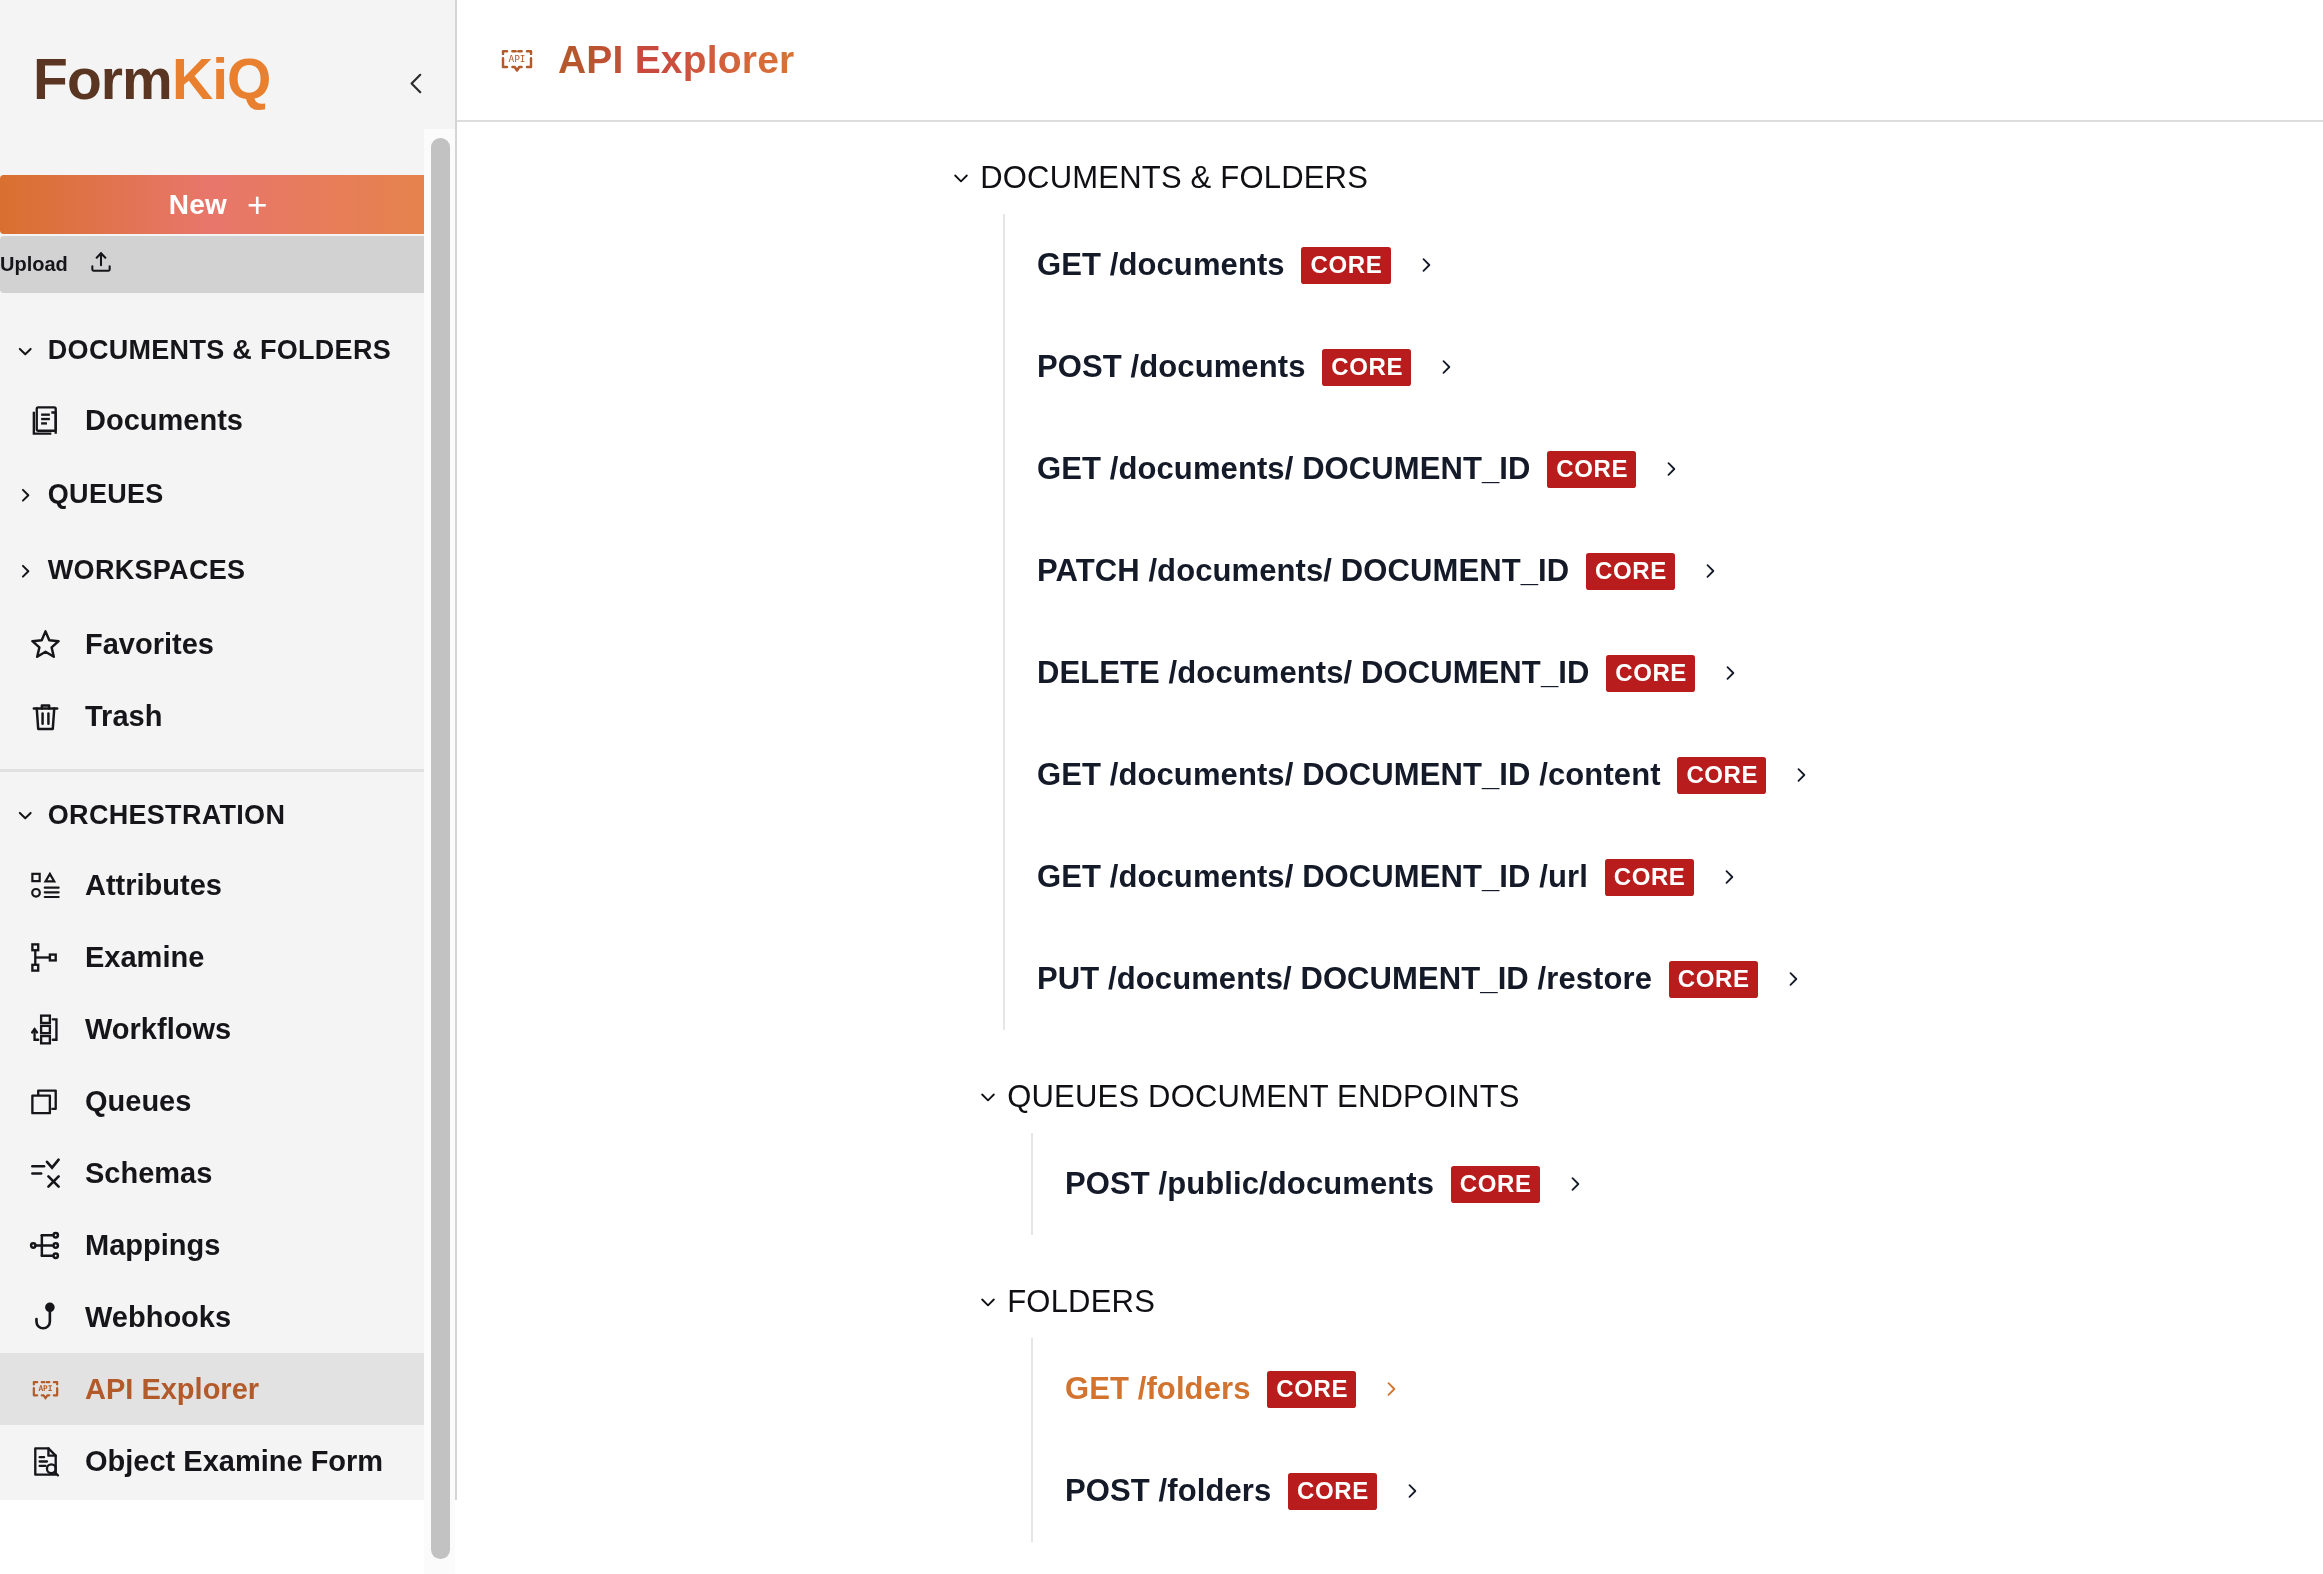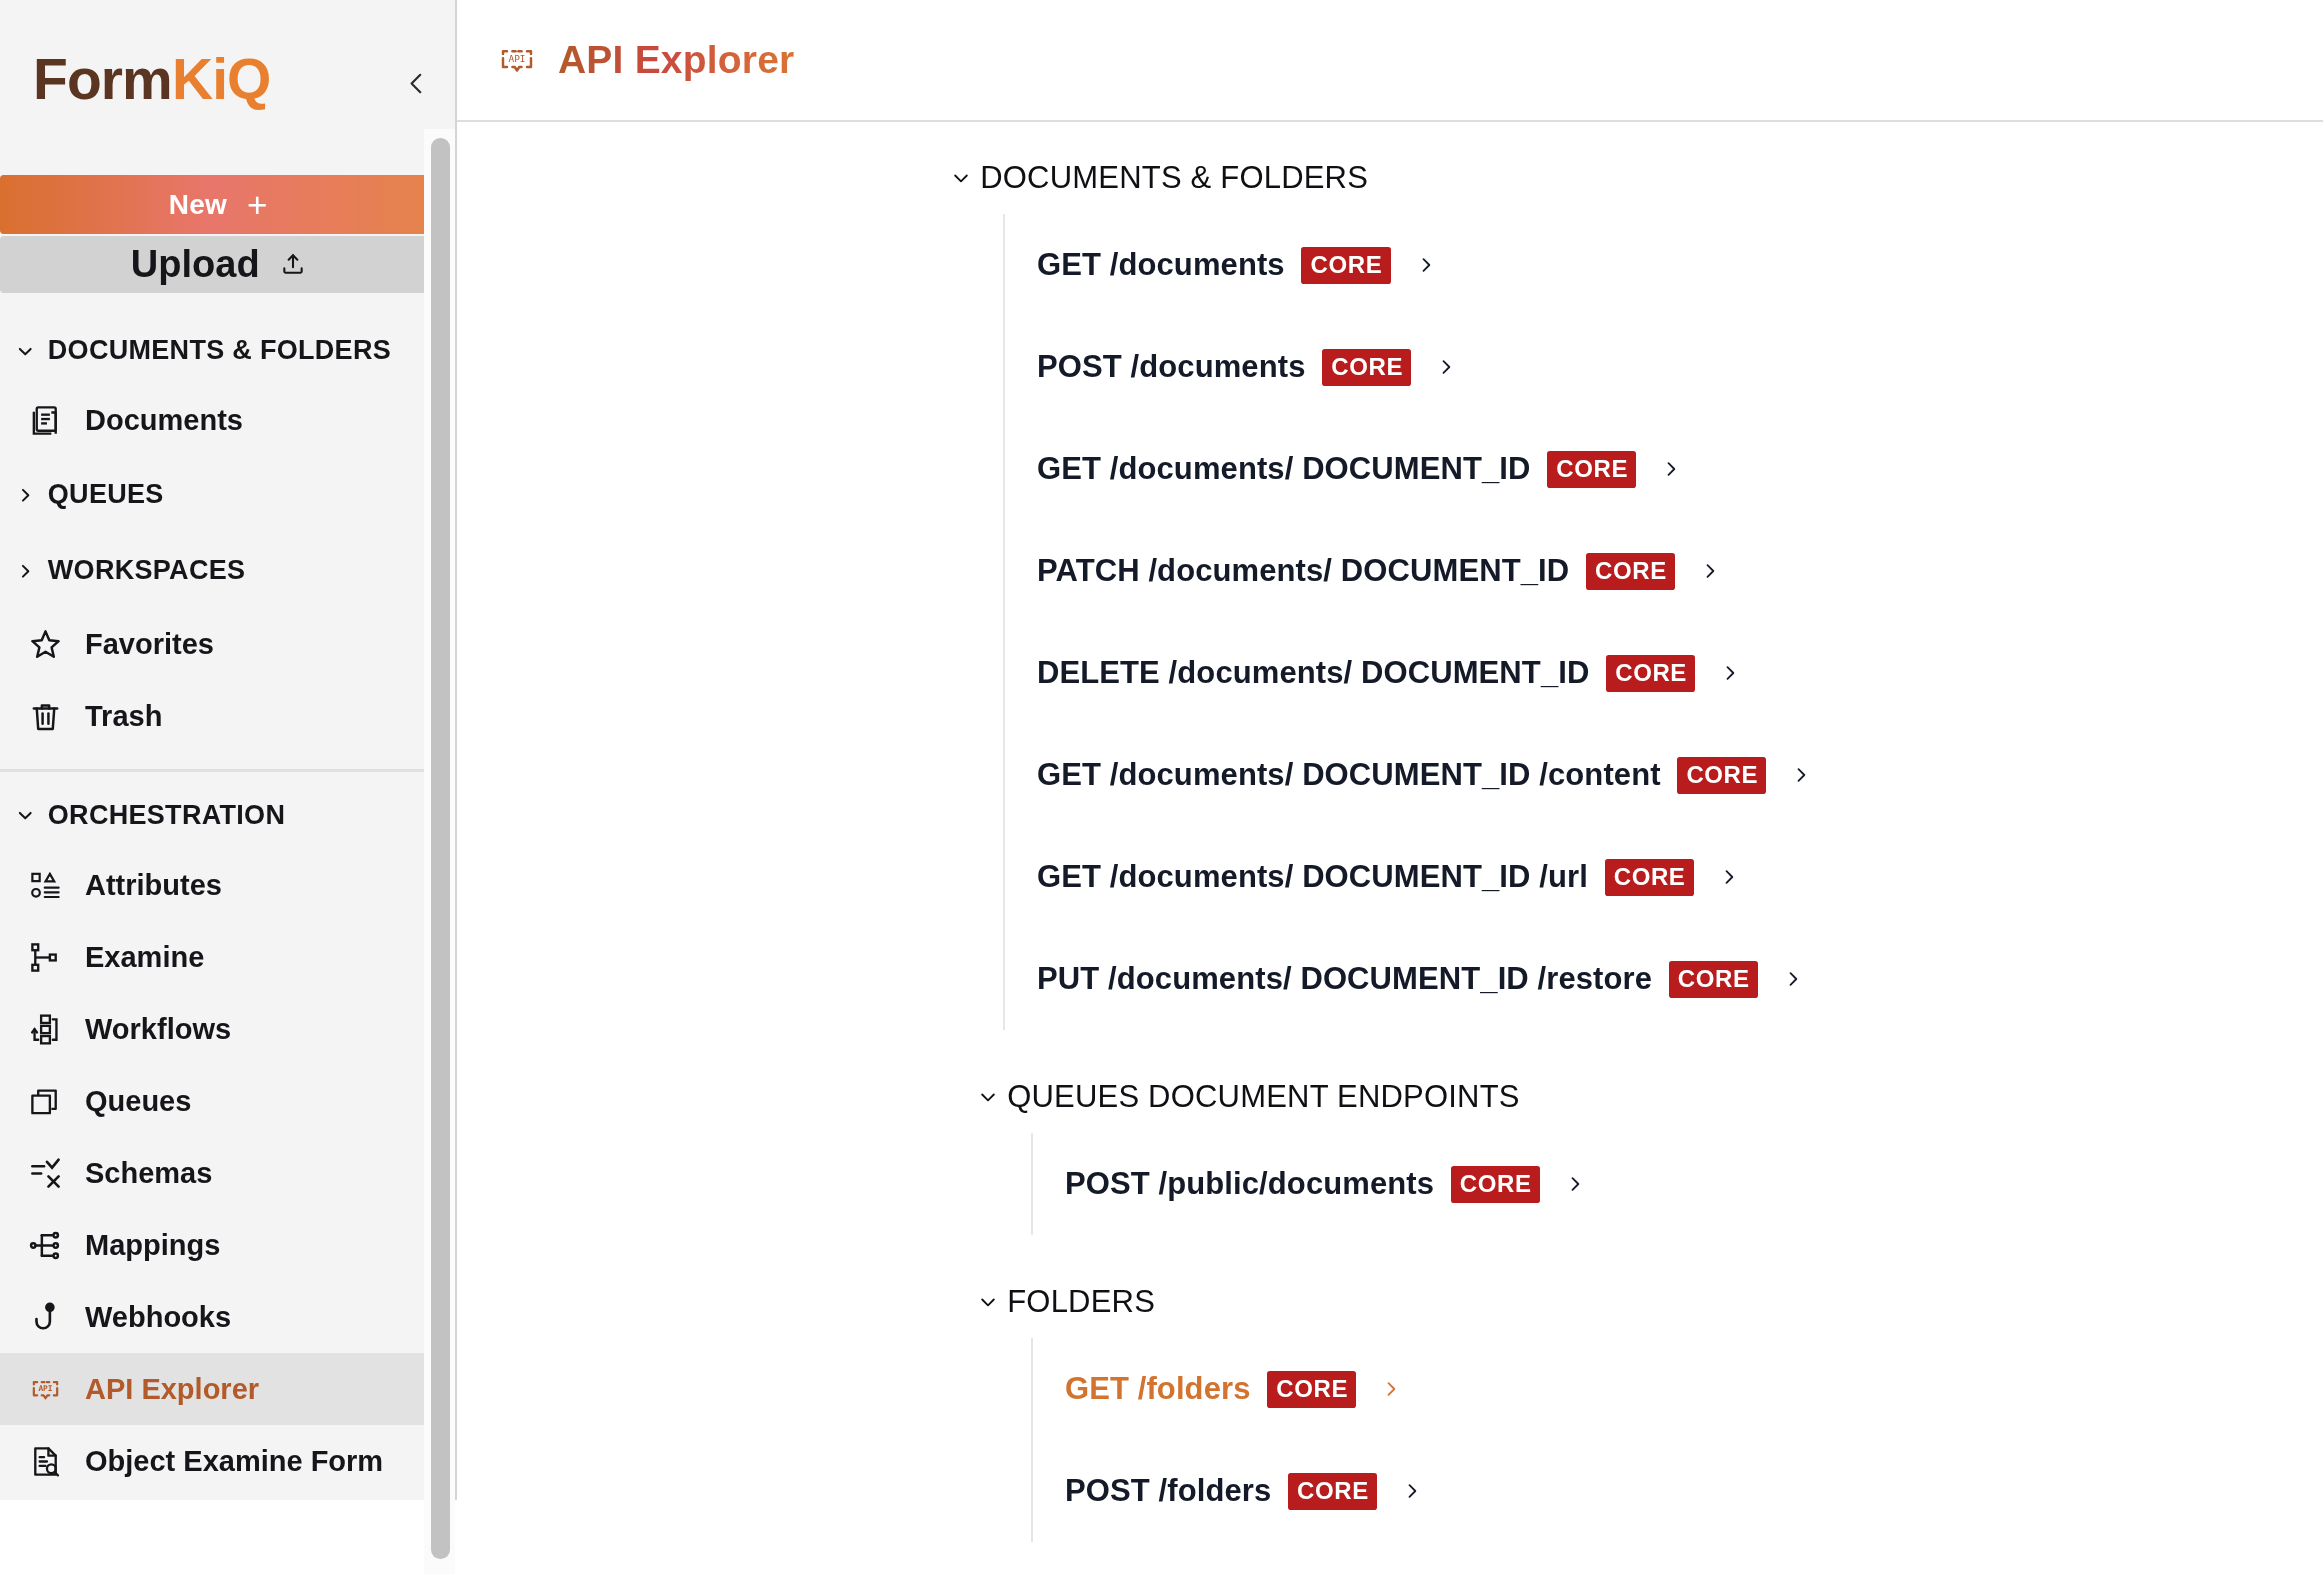--- a/index.html
+++ b/index.html
@@ -52,27 +52,27 @@
     margin: 0 18.5px 0 0;
     background: linear-gradient(90deg, #d9702f 0%, #e8766b 48%, #e5834a 100%);
     color: #ffffff;
     font-size: 28px; font-weight: 700;
     border-radius: 3.7px;
     cursor: pointer;
     letter-spacing: 0.2px;
   }
   .btn-new .plus { font-size: 35px; font-weight: 400; line-height: 0.8; }
   .btn-upload {
-    display: flex; align-items: center; justify-content: center;
+    display: flex; align-items: center; 
     gap: 20px;
     height: 57px;
     margin: 1.8px 18.5px 0 0;
     background: #d2d2d2;
     color: #16161a;
-    font-size: 38px; font-weight: 700;
+    font-size: 20px; font-weight: 700;
     border-radius: 3.7px;
     cursor: pointer;
   }
   .btn-upload svg { width: 26px; height: 26px; }
 
   .sb-scroll {
     flex: 1 1 auto;
     overflow: hidden;
     position: relative;
   }

